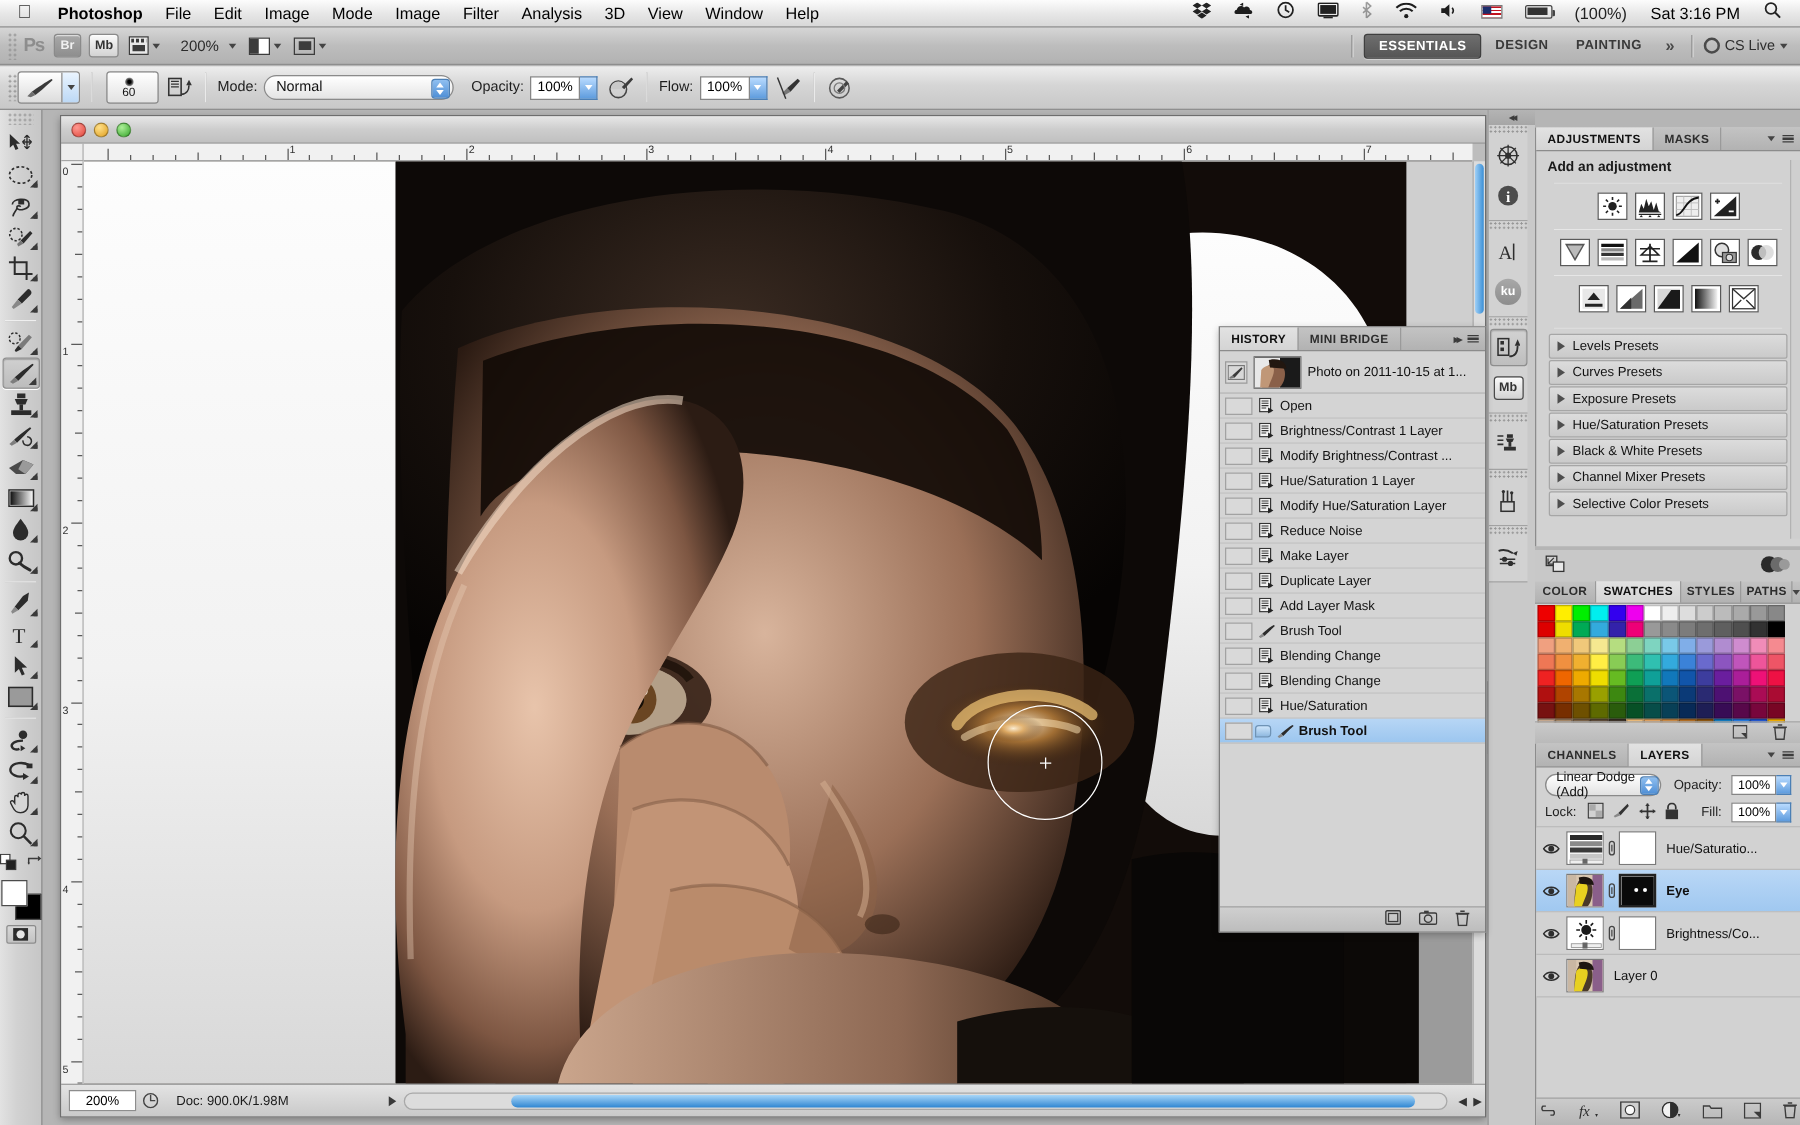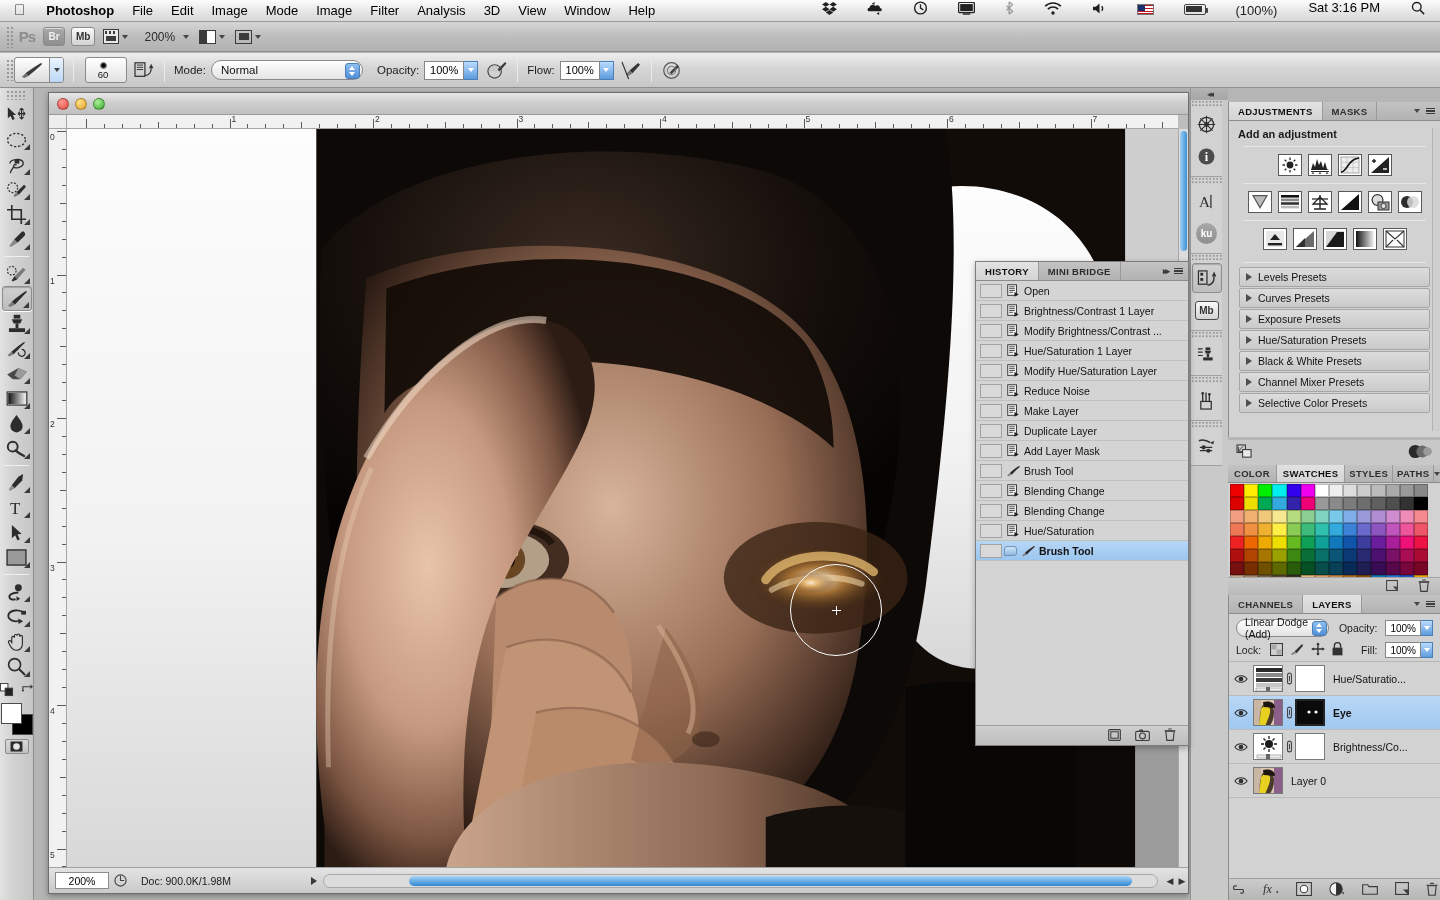--- a/index.html
+++ b/index.html
@@ -15,21 +15,21 @@
   
   #menubar {
     position:absolute; left:0; top:0; width:1440px; height:22px;
     background:linear-gradient(#fcfcfc,#e6e6e6 55%,#d8d8d8);
     border-bottom:1px solid #9a9a9a;
     display:flex; align-items:center; z-index:60;
   }
   #menubar .apple { font-size:15px; padding:0 12px 2px 14px; color:#333; }
   #menubar .mi { padding:0 9px; font-size:13px; color:#000; line-height:22px;}
   #menubar .mi.bold { font-weight:bold; }
-  #menubar .right { margin-left:auto; display:flex; padding-right:8px; gap:16px;}
+  #menubar .right { margin-left:auto; display:flex; align-items:center; padding-right:8px; gap:4px;}
   #menubar .right .si { padding:0 7px; font-size:13px; color:#222; line-height:22px;}
   #menubar .right .clock { padding:0 8px; font-size:13px; }
   .flagicon{ width:17px;height:11px;display:inline-block;position:relative;overflow:hidden;border:0.5px solid #777; }
   .flagicon .st{position:absolute;left:0;top:0;width:100%;height:100%;
      background:repeating-linear-gradient(#c1121f 0 1.4px,#fff 1.4px 2.8px);}
   .flagicon .cn{position:absolute;left:0;top:0;width:7px;height:6px;background:#1c2d6b;}
   .batt{width:22px;height:11px;border:1.2px solid #444;border-radius:2px;position:relative;display:inline-block;}
   .batt:after{content:"";position:absolute;right:-3.5px;top:3px;width:2px;height:5px;background:#444;border-radius:0 1px 1px 0;}
   .batt i{position:absolute;left:1.2px;top:1.2px;bottom:1.2px;width:16px;background:#333;display:block;}
 
@@ -380,20 +380,33 @@
     </span>
     <span class="abitem">
       <span class="ico-arrange"></span>
       <span class="caret"></span>
     </span>
     <span class="abitem">
       <span class="ico-screen"></span>
       <span class="caret"></span>
     </span>
 
+    <span class="wsgroup">
+      <span class="ws-sep"></span>
+      <span class="wstab active">ESSENTIALS</span>
+      <span class="wstab">DESIGN</span>
+      <span class="wstab">PAINTING</span>
+      <span class="chev2">»</span>
+      <span class="ws-sep"></span>
+      <span class="cslive">
+        <span class="csring"></span>
+        <span>CS Live</span>
+        <span class="caret"></span>
+      </span>
+    </span>
   </div>
 
   <div id="optbar">
     <span class="gripdots"></span>
     <span class="brushwell">
       <span class="face">
         <svg width="24" height="17" viewBox="0 0 26 18">
             <path d="M23 1 C19 3 10 9 6 12 L9 15 C13 12 21 5 24 2z" fill="#3a3a3a"></path>
             <path d="M6 12 L9 15 L5 17 L2 16 Z" fill="#6e6e6e"></path>
           </svg>
@@ -926,20 +939,39 @@
       <span class="pmenu">
         <span class="ffwd">▸▸</span>
         <span class="hamb">
             <i></i>
             <i></i>
             <i></i>
           </span>
       </span>
     </div>
 
+    <div class="hsnap">
+      <span class="sbx">
+        <svg width="14" height="12" viewBox="0 0 15 13">
+            <rect x="0.5" y="0.5" width="14" height="12" fill="none" stroke="#777"></rect>
+            <path d="M12 2 L4 9 L6 11 L13 3z" fill="#3a3a3a"></path>
+            <path d="M4 9 L6 11 L2 12 L1.6 10.6z" fill="#777"></path>
+          </svg>
+      </span>
+      <span class="thumb">
+        <svg width="38" height="26" viewBox="0 0 38 26">
+            <rect width="38" height="26" fill="#e8e8e8"></rect>
+            <rect x="20" y="0" width="18" height="26" fill="#1a1a1a"></rect>
+            <path d="M13 5 C19 3 24 7 24 13 C24 20 20 26 14 26 L6 26 C5 18 6 8 13 5z" fill="#8a6049"></path>
+            <path d="M5 10 C8 6 14 5 15 9 C16 13 12 19 10 26 L4 26z" fill="#c09777"></path>
+            <path d="M11 2 C20 0 25 4 25 9 L12 8z" fill="#221710"></path>
+          </svg>
+      </span>
+      <span class="nm">Photo on 2011-10-15 at 1...</span>
+    </div>
 
     <div id="hstates">
         <div class="hrow">
           <span class="chk"></span>
           <span class="ic">
             <svg width="13" height="13" viewBox="0 0 14 14">
               <rect x="0.8" y="0.8" width="9.4" height="11.4" fill="#f2f2f2" stroke="#333" stroke-width="1"></rect>
               <path d="M2.4 3 h6 M2.4 5 h6 M2.4 7 h6 M2.4 9 h4" stroke="#333" stroke-width=".9"></path>
               <path d="M8 8.6 L12.6 11.2 L8 13.8z" fill="#222"></path>
             </svg>

